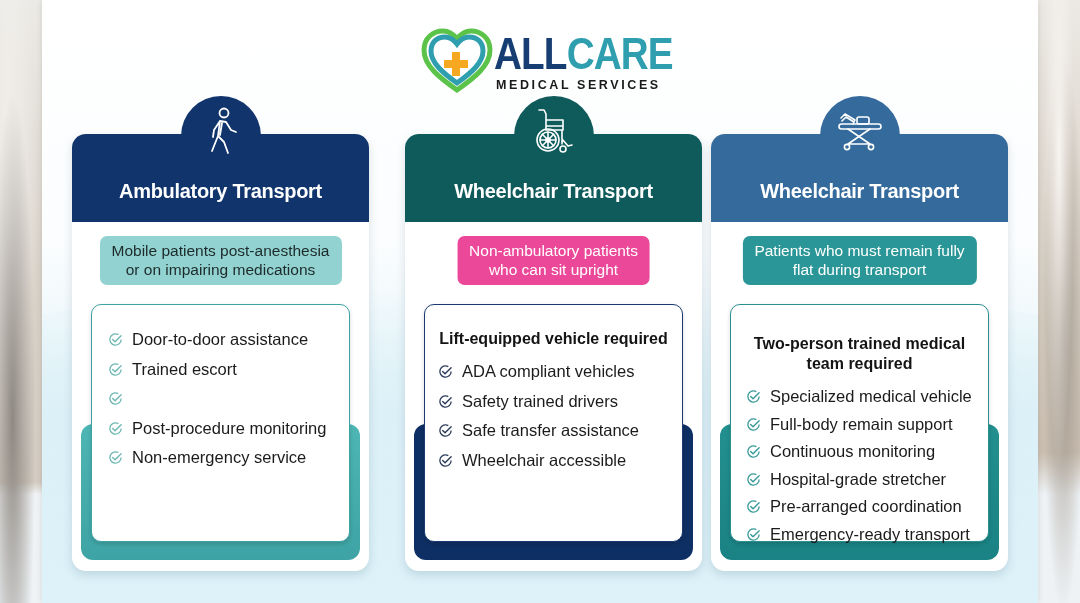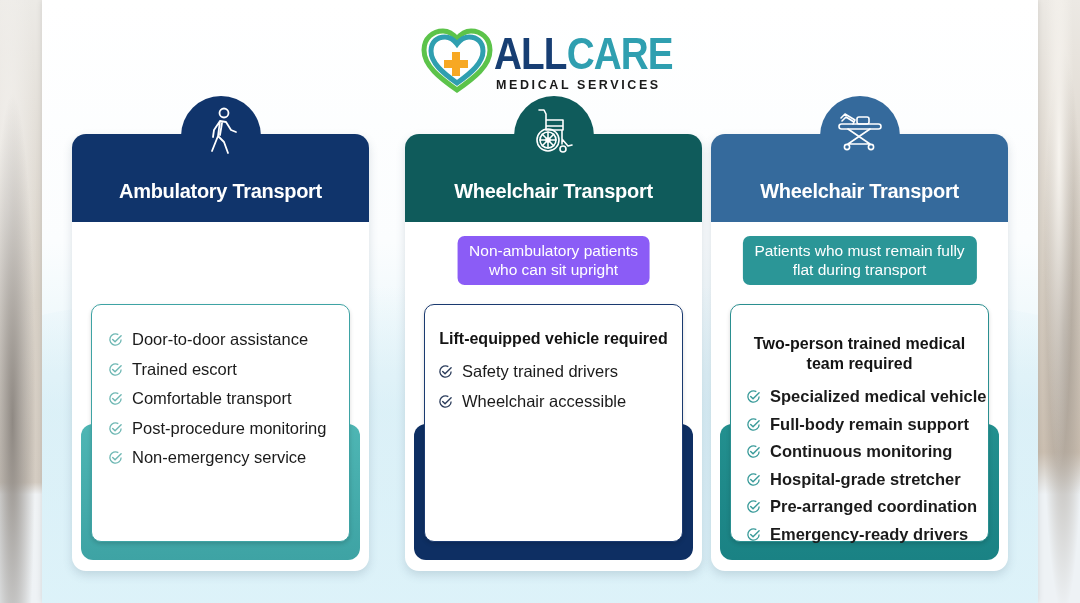--- a/index.html
+++ b/index.html
@@ -102,21 +102,21 @@
   }
   .card-3 .inner-heading { margin-top: 29px; margin-bottom: 9px; }
   .list { list-style: none; }
   .list li {
     display: flex; align-items: center; height: 29.5px;
     font-size: 16.5px; color: #1b1b1b; white-space: nowrap;
   }
   .card-3 .list li { height: 27.5px; }
   .card-1 .list { margin-top: 20px; padding-left: 6px; }
   .card-2 .list { padding-left: 3px; }
-  .card-3 .list { padding-left: 5px; font-weight: bold; }
+  .card-3 .list { padding-left: 5px; }
   .check { width: 15px; height: 15px; margin-right: 9px; flex: none; }
 </style>
 </head>
 <body>
 
 <div class="bg-blur-left"></div>
 <div class="bg-blur-right"></div>
 
 <div class="panel"></div>
 
@@ -134,20 +134,24 @@
 
 <div class="card card-1">
   <div class="card-header" style="background:#10346b"></div>
   <div class="card-tab" style="background:#10346b">
     <svg viewBox="0 0 44 50" fill="none" stroke="#ffffff" stroke-width="1.8" stroke-linecap="round" stroke-linejoin="round">
       <circle cx="25" cy="7" r="4.5"></circle>
       <path d="M21 15 L15 24 L14 31 M21 15 L27 16 L32 24 L37 26 M21 15 L19 30 L13 45 M19 30 L25 36 L29 47 M23 17 L21 29"></path>
     </svg>
   </div>
   <div class="card-title">Ambulatory Transport</div>
+  <div class="pill" style="background:#92d3d1;color:#1d2a2a">
+    <div>Mobile patients post-anesthesia</div>
+    <div>or on impairing medications</div>
+  </div>
   <div class="base" style="background:linear-gradient(180deg,#4eb6b4,#3ea3a4)"></div>
   <div class="inner" style="border-color:#3ea3a4">
     <ul class="list">
       <li>
           <svg class="check" viewBox="0 0 16 16">
             <path d="M14 8 A6 6 0 1 1 11 2.8" fill="none" stroke="#6fb8b4" stroke-width="1.4"></path>
             <path d="M5 8 L7.5 10.5 L14 4" fill="none" stroke="#6fb8b4" stroke-width="1.5" stroke-linecap="round"></path>
           </svg>
           <span>Door-to-door assistance</span>
         </li>
@@ -156,21 +160,20 @@
             <path d="M14 8 A6 6 0 1 1 11 2.8" fill="none" stroke="#6fb8b4" stroke-width="1.4"></path>
             <path d="M5 8 L7.5 10.5 L14 4" fill="none" stroke="#6fb8b4" stroke-width="1.5" stroke-linecap="round"></path>
           </svg>
           <span>Trained escort</span>
         </li>
       <li>
           <svg class="check" viewBox="0 0 16 16">
             <path d="M14 8 A6 6 0 1 1 11 2.8" fill="none" stroke="#6fb8b4" stroke-width="1.4"></path>
             <path d="M5 8 L7.5 10.5 L14 4" fill="none" stroke="#6fb8b4" stroke-width="1.5" stroke-linecap="round"></path>
           </svg>
-          <span>Comfortable transport</span>
         </li>
       <li>
           <svg class="check" viewBox="0 0 16 16">
             <path d="M14 8 A6 6 0 1 1 11 2.8" fill="none" stroke="#6fb8b4" stroke-width="1.4"></path>
             <path d="M5 8 L7.5 10.5 L14 4" fill="none" stroke="#6fb8b4" stroke-width="1.5" stroke-linecap="round"></path>
           </svg>
           <span>Post-procedure monitoring</span>
         </li>
       <li>
           <svg class="check" viewBox="0 0 16 16">
@@ -189,34 +192,48 @@
     <svg viewBox="0 0 44 50" fill="none" stroke="#ffffff" stroke-width="1.6" stroke-linecap="round" stroke-linejoin="round">
       <path d="M7 4 L12 4 L14 8 L14 24 L30 24 L30 38 M14 14 L31 14 L31 24 M14 20 L31 20 M30 33 L36 40 L40 39"></path>
       <circle cx="16" cy="34" r="11"></circle>
       <circle cx="16" cy="34" r="8"></circle>
       <circle cx="16" cy="34" r="2"></circle>
       <path d="M16 26 L16 42 M8 34 L24 34 M10.3 28.3 L21.7 39.7 M21.7 28.3 L10.3 39.7"></path>
       <circle cx="31" cy="43" r="3"></circle>
     </svg>
   </div>
   <div class="card-title">Wheelchair Transport</div>
-  <div class="pill" style="background:#8b5cf6;color:#ffffff">
+  <div class="pill" style="background:#ec4899;color:#ffffff">
     <div>Non-ambulatory patients</div>
     <div>who can sit upright</div>
   </div>
   <div class="base" style="background:#0e2f63"></div>
   <div class="inner" style="border-color:#1a3a70">
     <div class="inner-heading">Lift-equipped vehicle required</div>
     <ul class="list">
       <li>
           <svg class="check" viewBox="0 0 16 16">
             <path d="M14 8 A6 6 0 1 1 11 2.8" fill="none" stroke="#2c3d5c" stroke-width="1.4"></path>
             <path d="M5 8 L7.5 10.5 L14 4" fill="none" stroke="#2c3d5c" stroke-width="1.5" stroke-linecap="round"></path>
           </svg>
+          <span>ADA compliant vehicles</span>
+        </li>
+      <li>
+          <svg class="check" viewBox="0 0 16 16">
+            <path d="M14 8 A6 6 0 1 1 11 2.8" fill="none" stroke="#2c3d5c" stroke-width="1.4"></path>
+            <path d="M5 8 L7.5 10.5 L14 4" fill="none" stroke="#2c3d5c" stroke-width="1.5" stroke-linecap="round"></path>
+          </svg>
           <span>Safety trained drivers</span>
+        </li>
+      <li>
+          <svg class="check" viewBox="0 0 16 16">
+            <path d="M14 8 A6 6 0 1 1 11 2.8" fill="none" stroke="#2c3d5c" stroke-width="1.4"></path>
+            <path d="M5 8 L7.5 10.5 L14 4" fill="none" stroke="#2c3d5c" stroke-width="1.5" stroke-linecap="round"></path>
+          </svg>
+          <span>Safe transfer assistance</span>
         </li>
       <li>
           <svg class="check" viewBox="0 0 16 16">
             <path d="M14 8 A6 6 0 1 1 11 2.8" fill="none" stroke="#2c3d5c" stroke-width="1.4"></path>
             <path d="M5 8 L7.5 10.5 L14 4" fill="none" stroke="#2c3d5c" stroke-width="1.5" stroke-linecap="round"></path>
           </svg>
           <span>Wheelchair accessible</span>
         </li>
     </ul>
   </div>
@@ -276,17 +293,17 @@
             <path d="M14 8 A6 6 0 1 1 11 2.8" fill="none" stroke="#3a9b9a" stroke-width="1.4"></path>
             <path d="M5 8 L7.5 10.5 L14 4" fill="none" stroke="#3a9b9a" stroke-width="1.5" stroke-linecap="round"></path>
           </svg>
           <span>Pre-arranged coordination</span>
         </li>
       <li>
           <svg class="check" viewBox="0 0 16 16">
             <path d="M14 8 A6 6 0 1 1 11 2.8" fill="none" stroke="#3a9b9a" stroke-width="1.4"></path>
             <path d="M5 8 L7.5 10.5 L14 4" fill="none" stroke="#3a9b9a" stroke-width="1.5" stroke-linecap="round"></path>
           </svg>
-          <span>Emergency-ready drivers</span>
+          <span>Emergency-ready transport</span>
         </li>
     </ul>
   </div>
 </div>
 
 </body></html>

